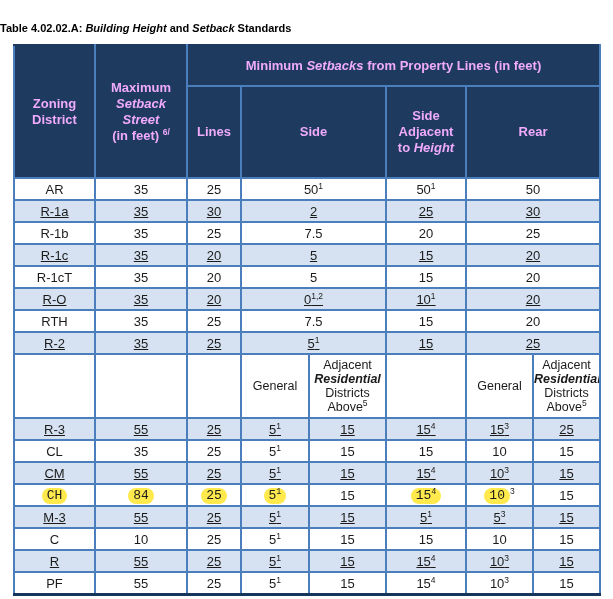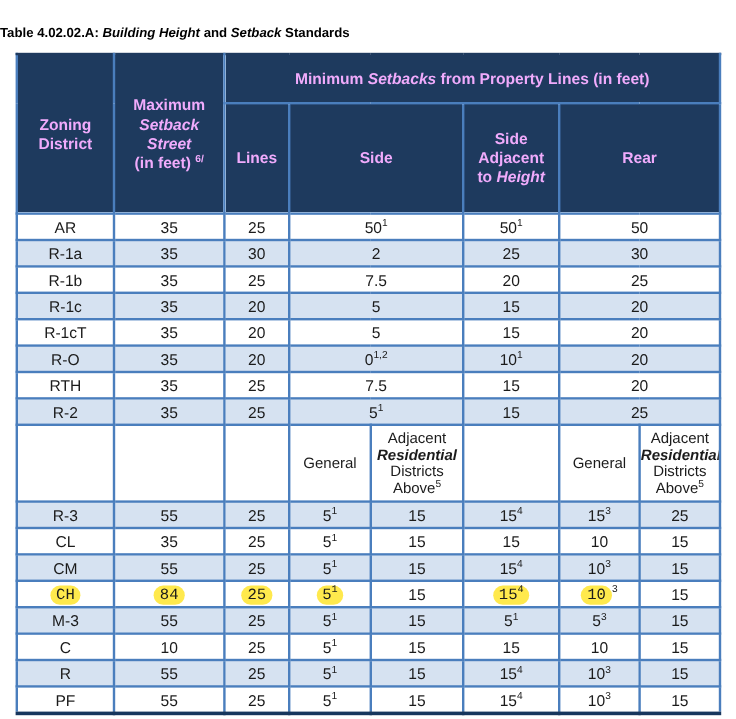--- a/index.html
+++ b/index.html
@@ -21,21 +21,21 @@
     border-bottom:3px solid #17365d;
   }
   th,td{border:2px solid var(--border);text-align:center;vertical-align:middle;overflow:hidden;}
   thead th{
     background:var(--navy);color:#f0abfc;font-size:13px;font-weight:bold;line-height:16px;
     border-top-color:var(--navy);padding:2px 1px;
   }
   tr.hrow1 th.span-h{height:35px;}
   tr.hrow2 th{height:86px;margin-top:30px;}
   tbody td{font-size:13px;height:20px;padding:0 1px;background:#fff;line-height:15px;}
-  tbody tr.shaded td{background:var(--shade);}
+  tbody tr.shaded td{background:var(--shade);text-decoration:underline;}
   tbody td.sub{font-size:12.5px;line-height:14px;padding:3px 0;height:auto;font-weight:normal;}
   .bi{font-style:italic;font-weight:bold;}
   sup{font-size:8.5px;line-height:0;vertical-align:super;letter-spacing:0;}
   .hl{background:var(--hl);border-radius:8px;padding:1px 5px;display:inline-block;line-height:14px;font-family:Liberation Mono, monospace;}
 </style>
 </head>
 <body>
 
 <div>
   <div class="title">Table 4.02.02.A: <span class="bi">Building Height</span> and <span class="bi">Setback</span> Standards</div>

